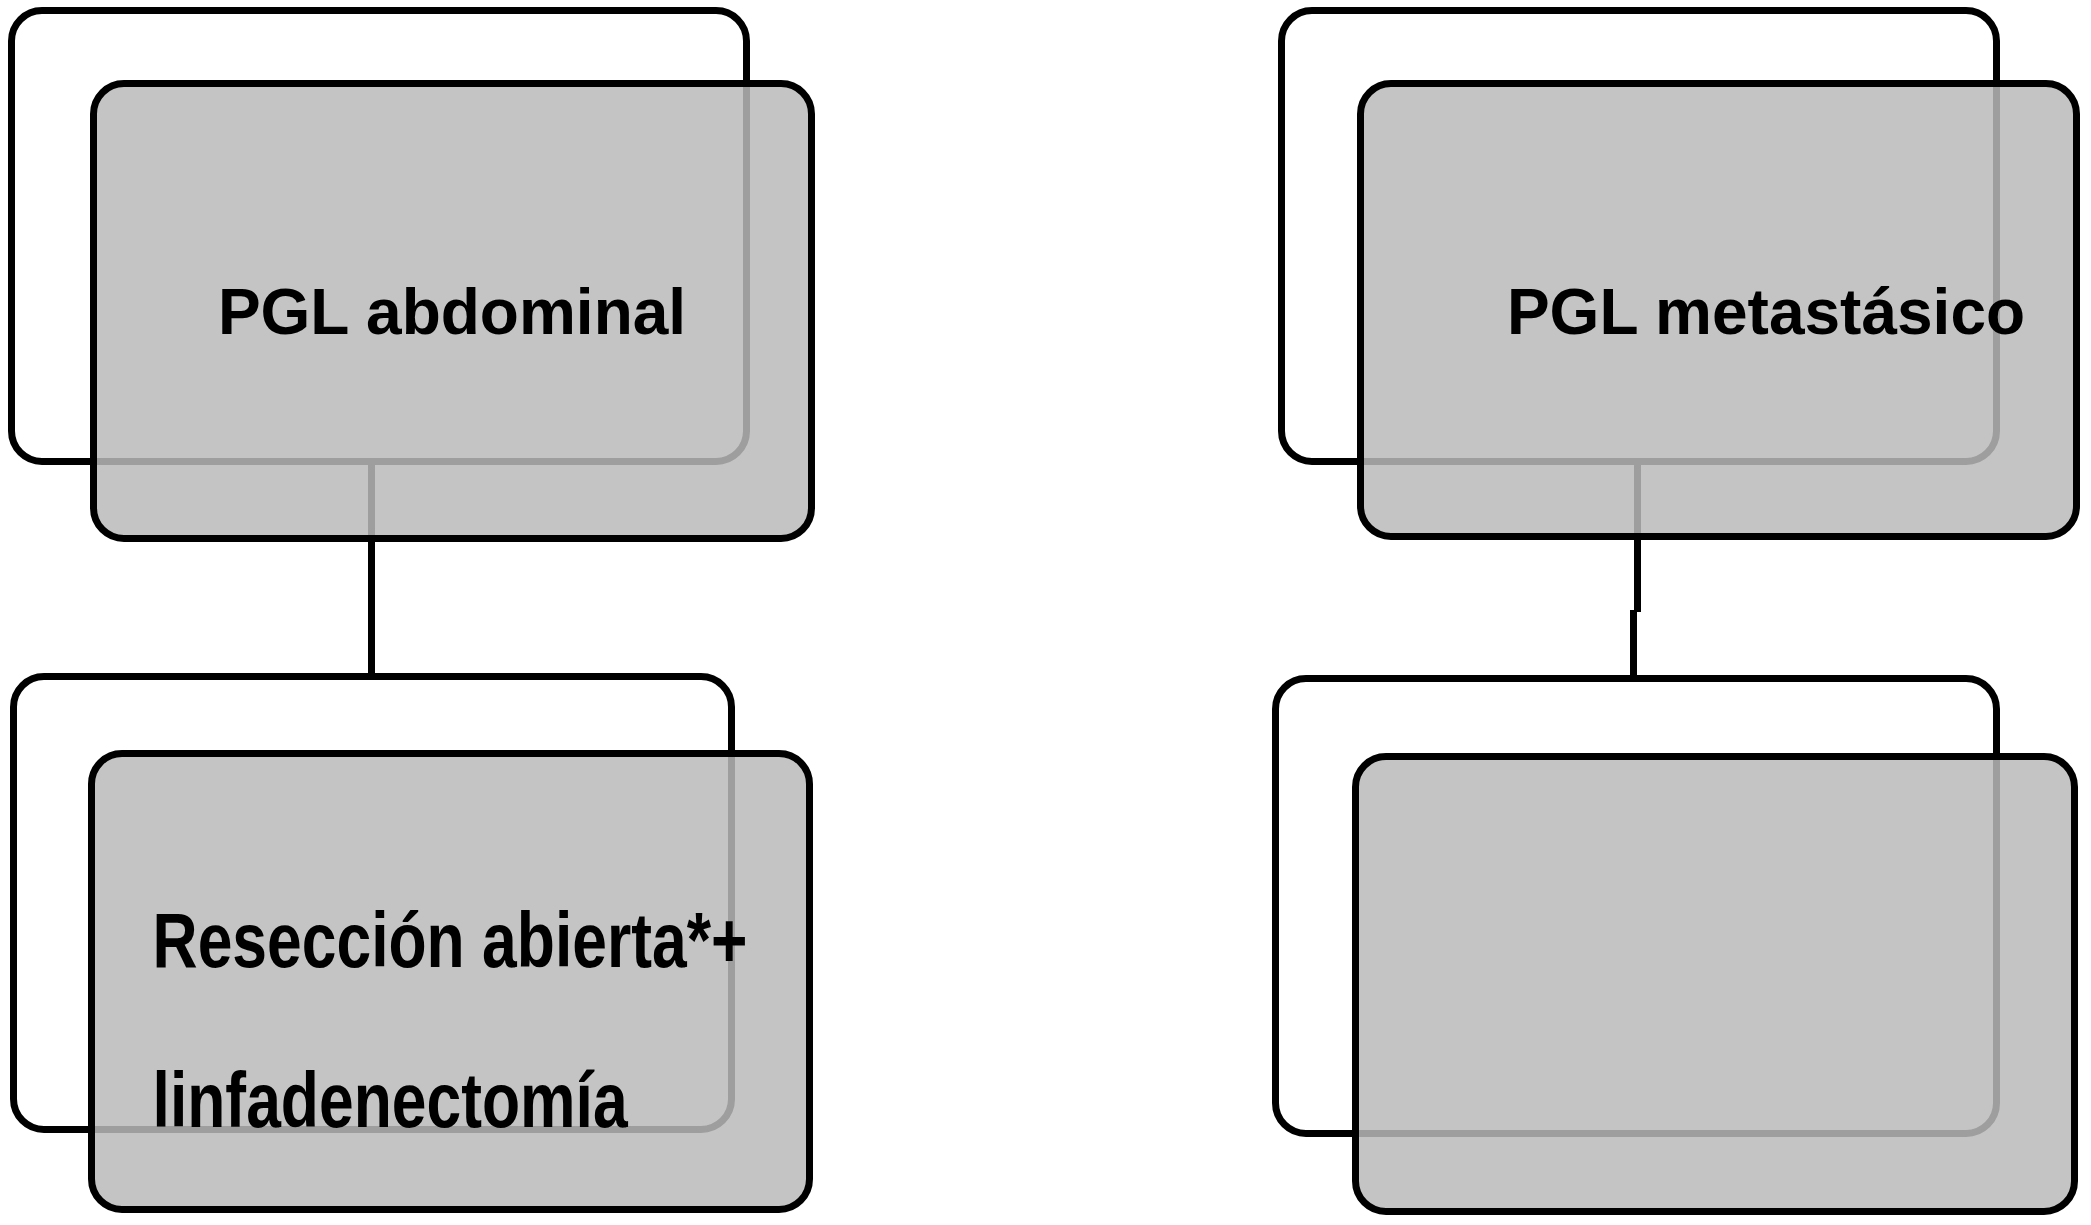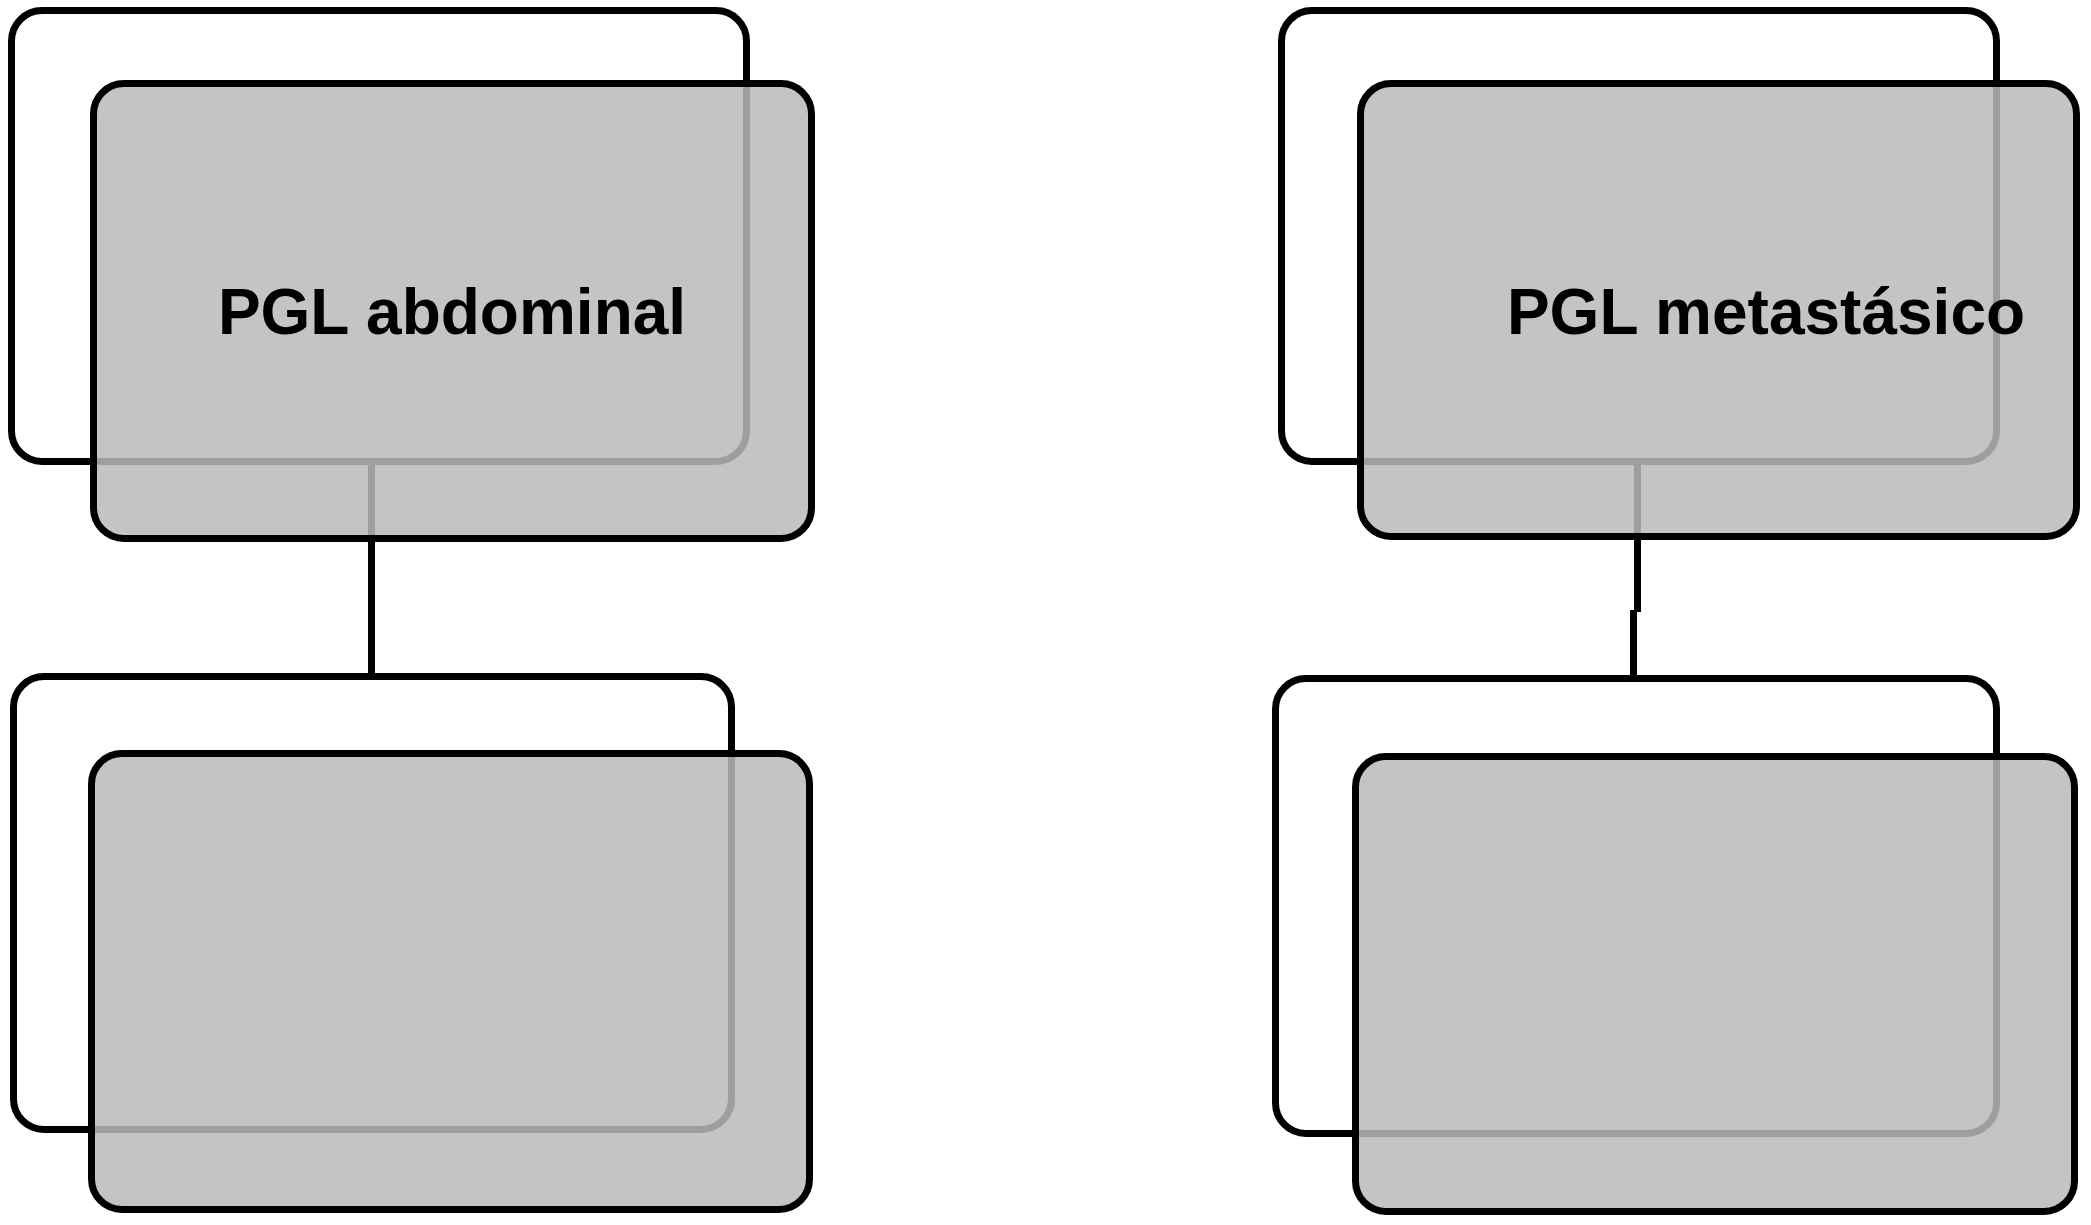--- a/index.html
+++ b/index.html
@@ -89,17 +89,23 @@
   <div class="card front" id="tr-front"></div>
   <div class="label label-top" id="tr-label">PGL metastásico</div>
 
   <div class="connector" id="conn-left"></div>
 
   <div class="connector" id="conn-right-upper"></div>
   <div class="connector" id="conn-right-lower"></div>
 
   <div class="card back" id="bl-back"></div>
   <div class="card front" id="bl-front"></div>
+  <div class="label label-bottom" id="bl-label">
+    <span class="cond">
+      <div>Resección abierta*+</div>
+      <div>linfadenectomía</div>
+    </span>
+  </div>
 
   <div class="card back" id="br-back"></div>
   <div class="card front" id="br-front"></div>
 
 </div>
 
 </body></html>

